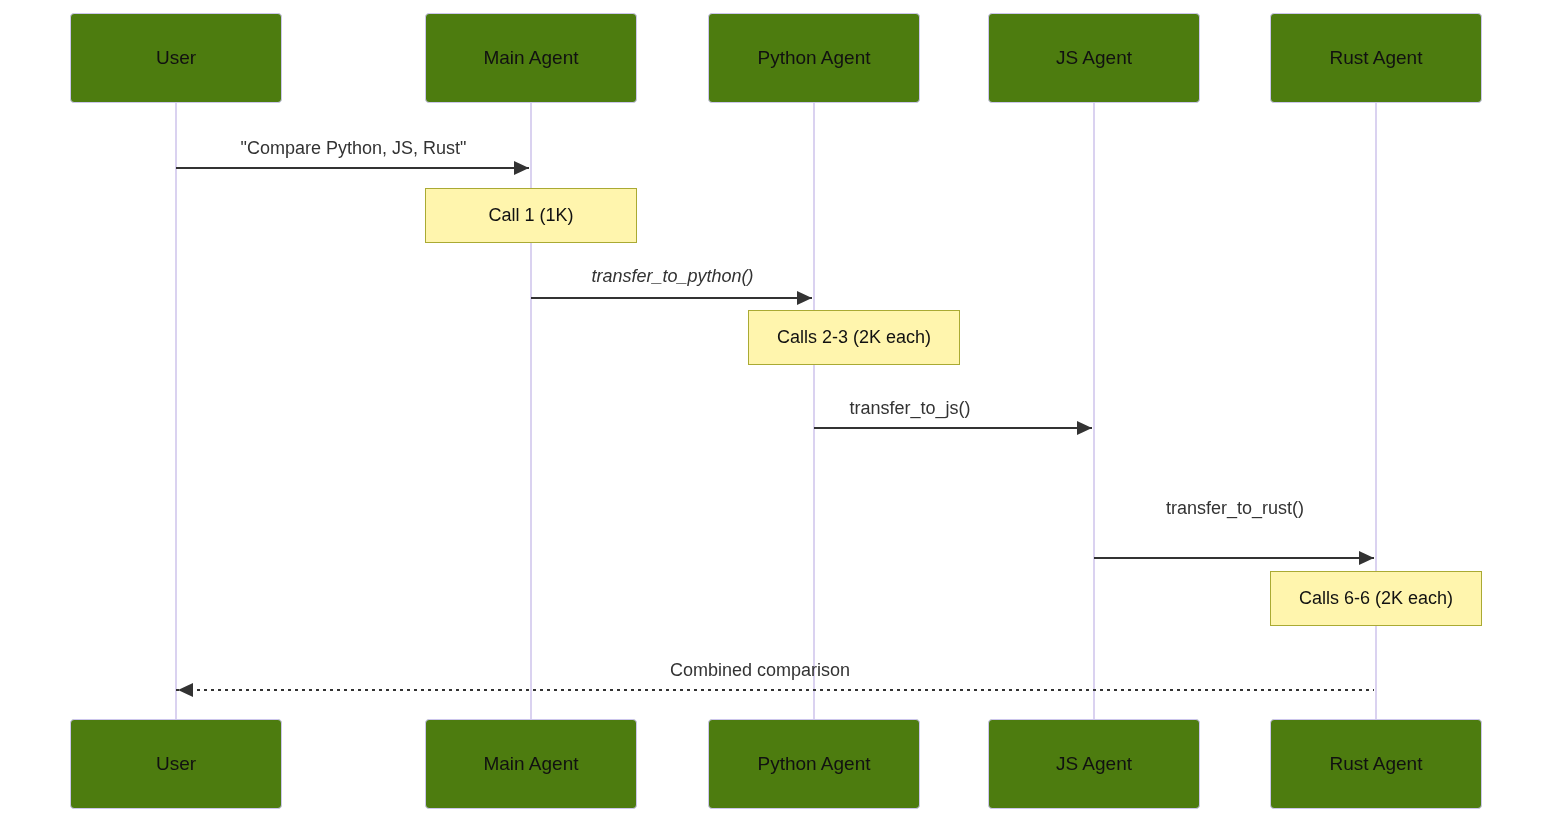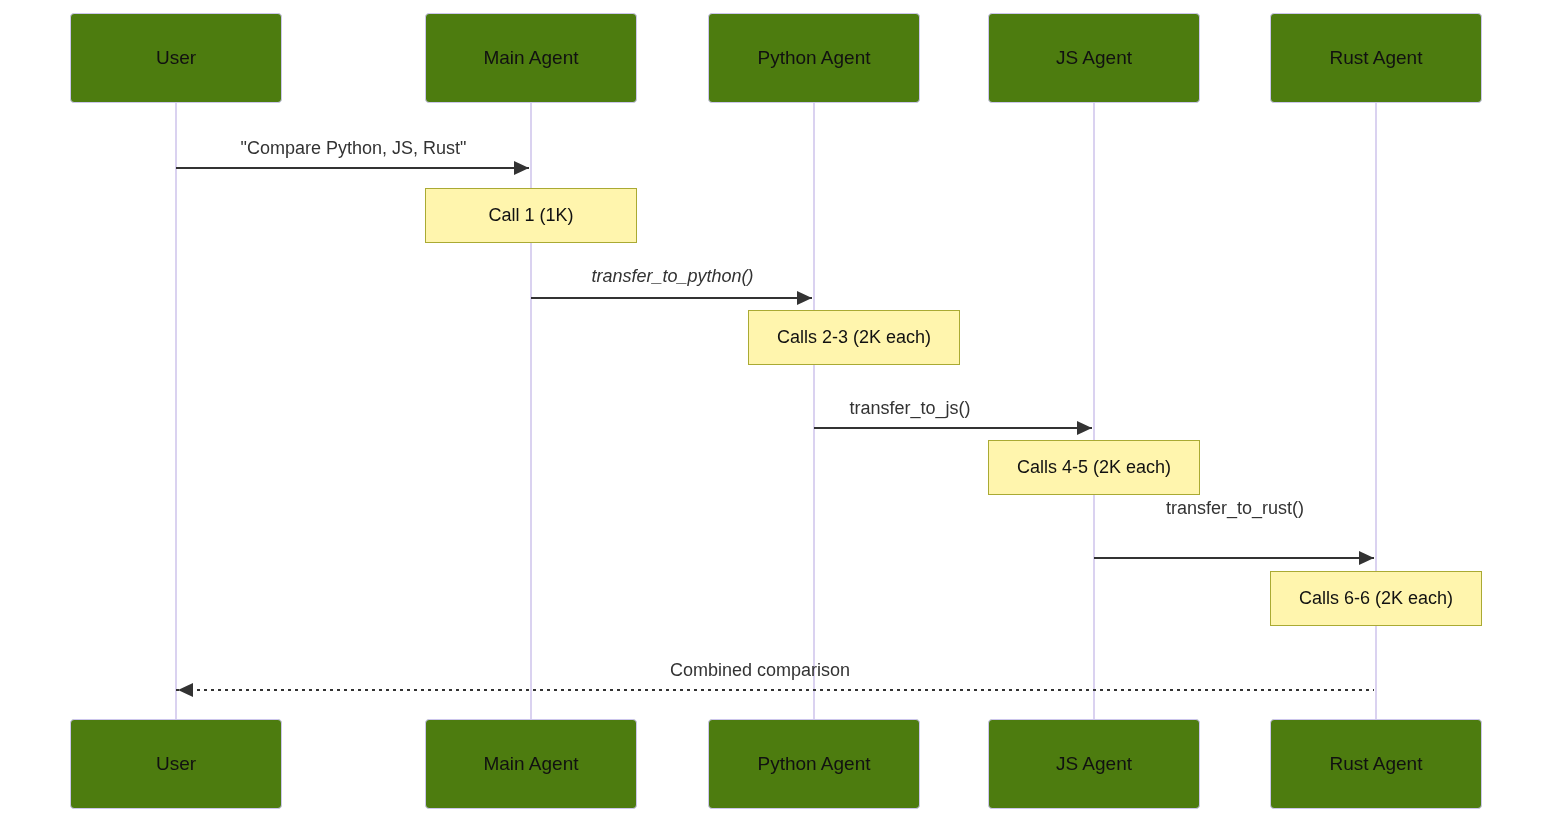--- a/index.html
+++ b/index.html
@@ -104,21 +104,20 @@
     <div class="arrow-head right" style="left: 514px; top: 161px;"></div>
     <div class="msg-label" style="left: 353.5px; top: 137px;">"Compare Python, JS, Rust"</div>
     <div class="note" style="left: 425px; top: 180px; width: 212px; height: 55px; margin-top: 8px;">Call 1 (1K)</div>
     <div class="msg-line" style="left: 531px; top: 297px; width: 281px;"></div>
     <div class="arrow-head right" style="left: 797px; top: 291px;"></div>
     <div class="msg-label" style="left: 672.5px; top: 265px; font-style: italic;">transfer_to_python()</div>
     <div class="note" style="left: 708px; top: 310px; width: 212px; height: 55px; margin-left: 40px;">Calls 2-3 (2K each)</div>
     <div class="msg-line" style="left: 814px; top: 427px; width: 278px;"></div>
     <div class="arrow-head right" style="left: 1077px; top: 421px;"></div>
     <div class="msg-label" style="left: 910px; top: 397px;">transfer_to_js()</div>
-    <div class="note" style="left: 988px; top: 440px; width: 212px; height: 55px;">Calls 4-5 (2K each)</div>
     <div class="msg-line" style="left: 1094px; top: 557px; width: 280px;"></div>
     <div class="arrow-head right" style="left: 1359px; top: 551px;"></div>
     <div class="msg-label" style="left: 1235px; top: 497px;">transfer_to_rust()</div>
     <div class="note" style="left: 1270px; top: 571px; width: 212px; height: 55px;">Calls 6-6 (2K each)</div>
     <div class="msg-line dashed" style="left: 176px; top: 689px; width: 1198px;"></div>
     <div class="arrow-head left" style="left: 178px; top: 683px;"></div>
     <div class="msg-label" style="left: 760px; top: 659px;">Combined comparison</div>
   </div>
 
 </body></html>

